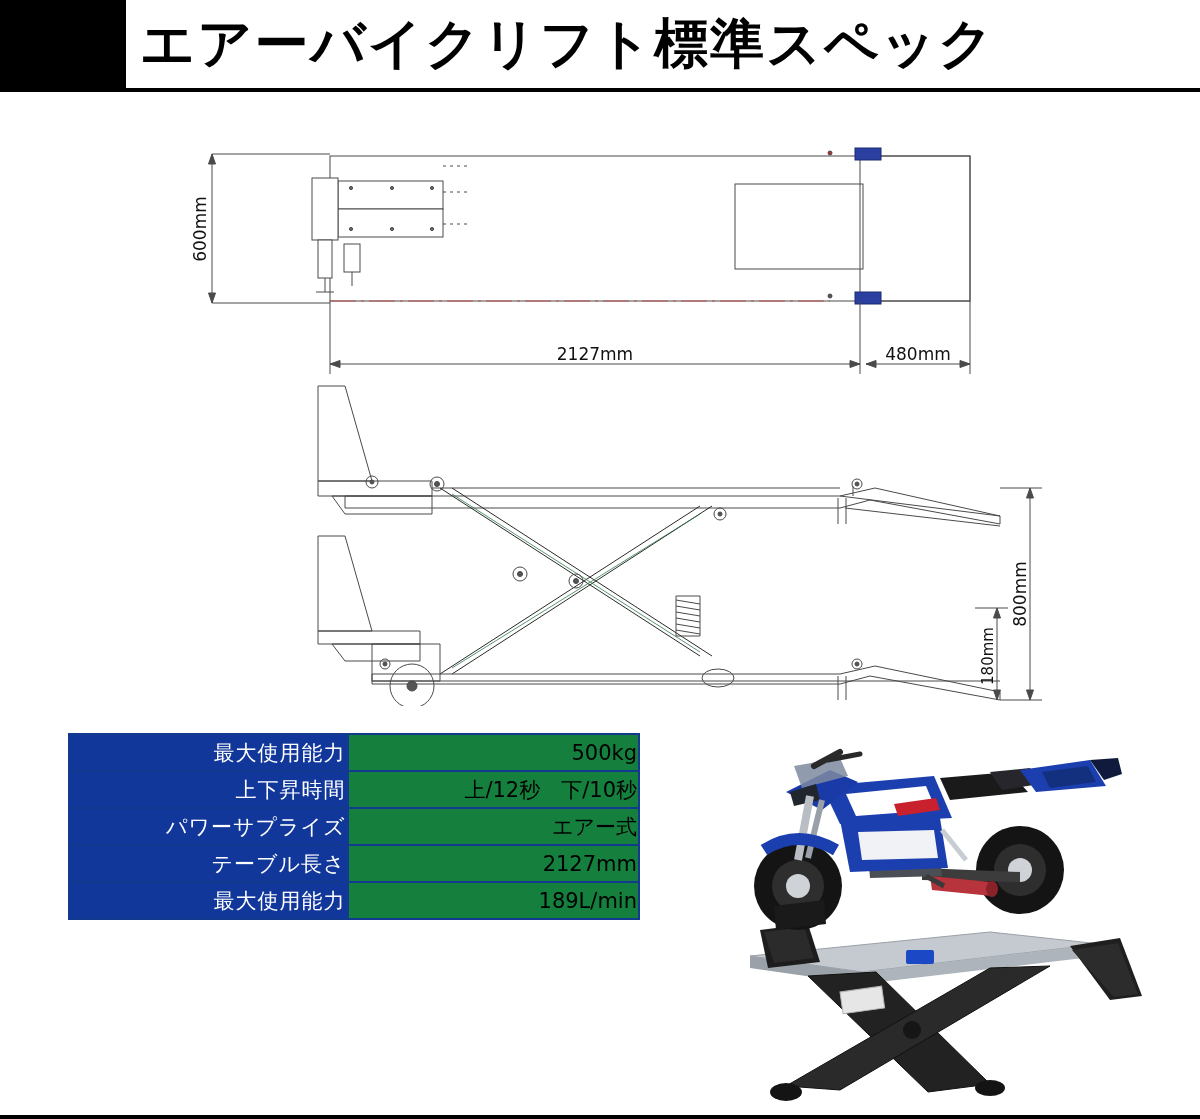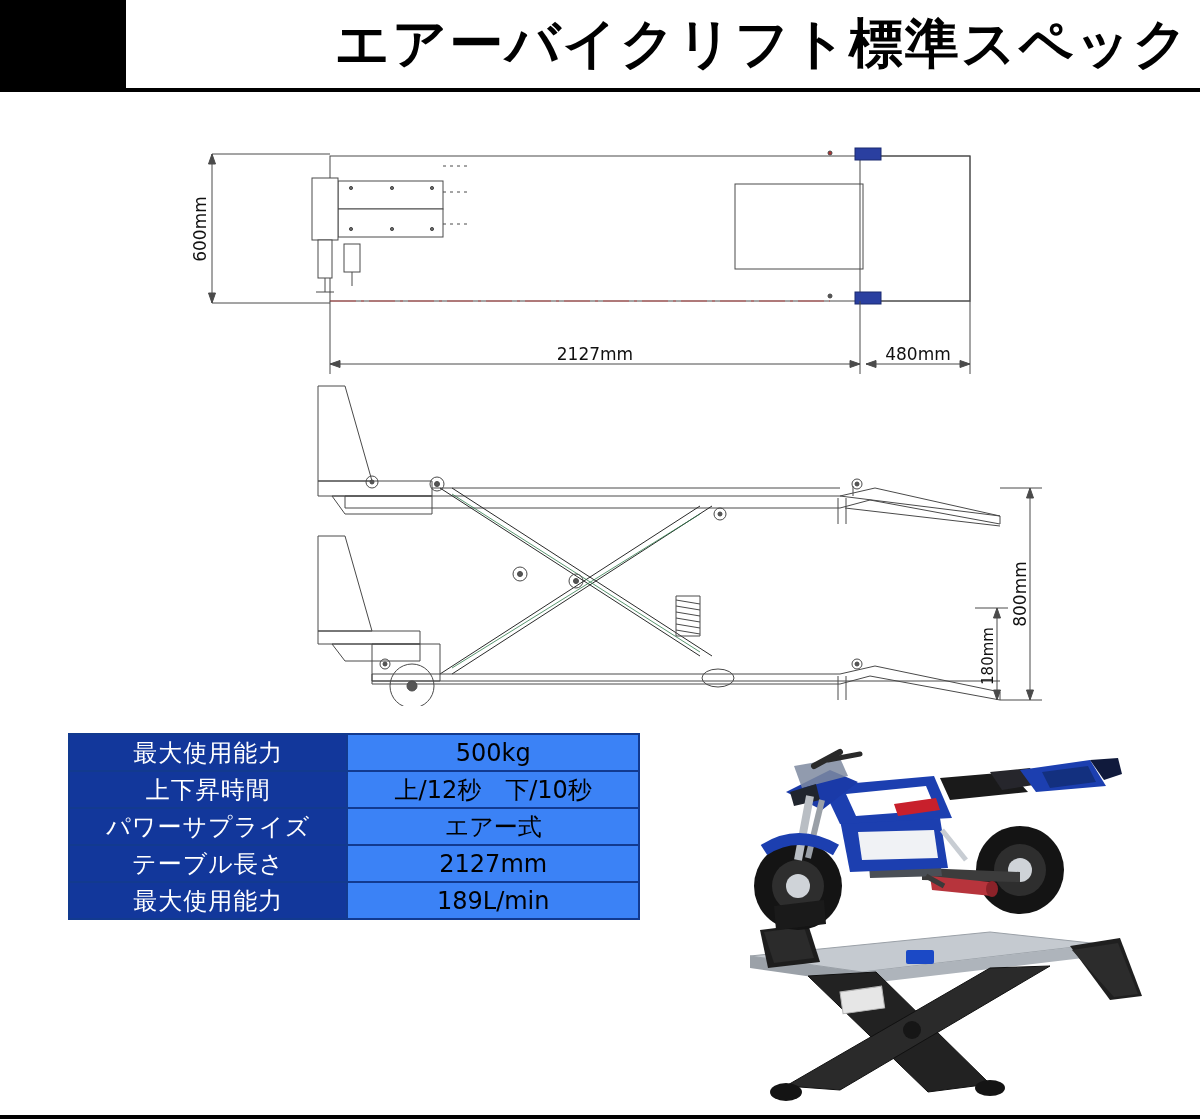--- a/index.html
+++ b/index.html
@@ -1,35 +1,35 @@
 <!DOCTYPE html>
 <html lang="ja"><head>
 <meta charset="utf-8">
 <style>
   html,body{margin:0;padding:0;background:#ffffff;}
   body{width:1200px;height:1119px;font-family:"Liberation Sans","DejaVu Sans",sans-serif;color:#000;overflow:hidden;position:relative;}
 
   
-  .header{position:absolute;left:0;top:0;width:1097px;height:88px;background:#ffffff;text-align:right;}
+  .header{position:absolute;left:0;top:0;width:1097px;height:88px;background:#ffffff;}
   .header .bar-left{position:absolute;left:0;top:0;width:126px;height:88px;background:#000;}
   .header .title{position:absolute;left:140px;top:6px;width:1050px;height:76px;
       font-size:54px;font-weight:bold;letter-spacing:2px;line-height:76px;
       font-family:"DejaVu Sans","Liberation Sans",sans-serif;color:#000;white-space:nowrap;}
   .header .rule{position:absolute;left:0;top:88px;width:1200px;height:4px;background:#000;}
 
   
   .drawing{position:absolute;left:0;top:96px;width:1200px;height:610px;}
   .drawing svg{display:block;}
 
   
   .spec-table{position:absolute;left:68px;top:733px;width:572px;border-collapse:collapse;}
-  .spec-table td{height:33px;font-size:24px;text-align:center;vertical-align:middle;
+  .spec-table td{height:33px;font-size:21px;text-align:right;vertical-align:middle;
       border:2px solid #123a8f;font-family:"DejaVu Sans","Liberation Sans",sans-serif;}
   .spec-table td.k{width:278px;background:#12379b;color:#ffffff;letter-spacing:1px;font-weight:normal;}
-  .spec-table td.v{width:290px;background:#3b82f6;color:#000000;}
+  .spec-table td.v{width:290px;background:#15803d;color:#000000;}
 
   
   .photo{position:absolute;left:690px;top:700px;width:500px;height:415px;}
   .photo svg{display:block;}
   .bottom-rule{position:absolute;left:0;top:1115px;width:1200px;height:4px;background:#000;}
 </style>
 </head>
 <body>
 
 <div class="header">

